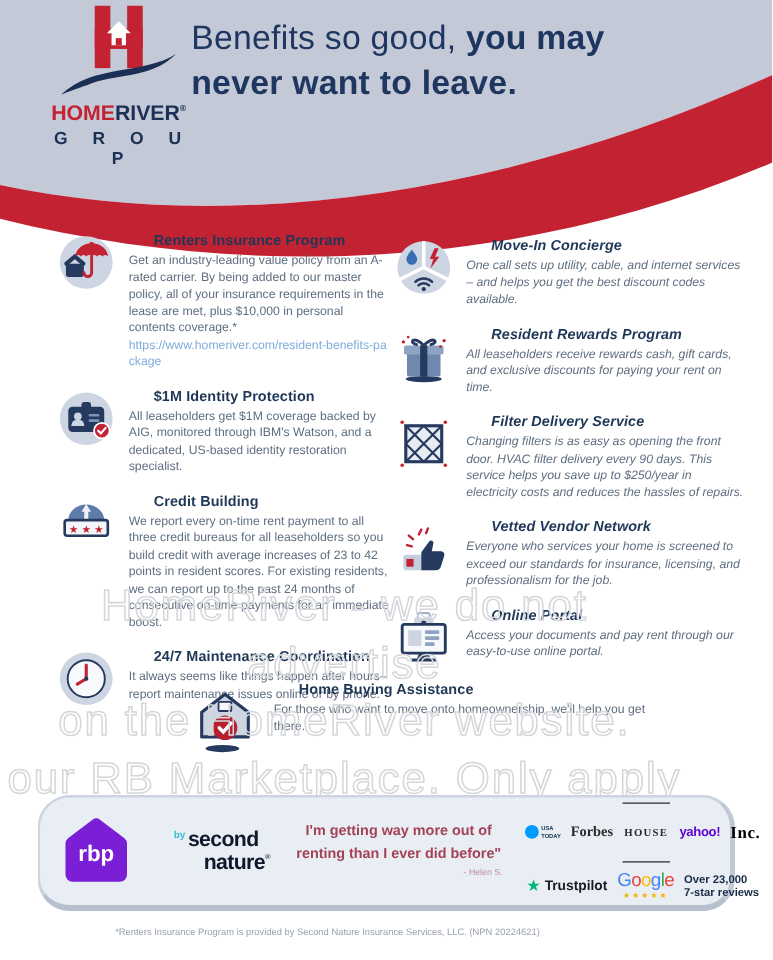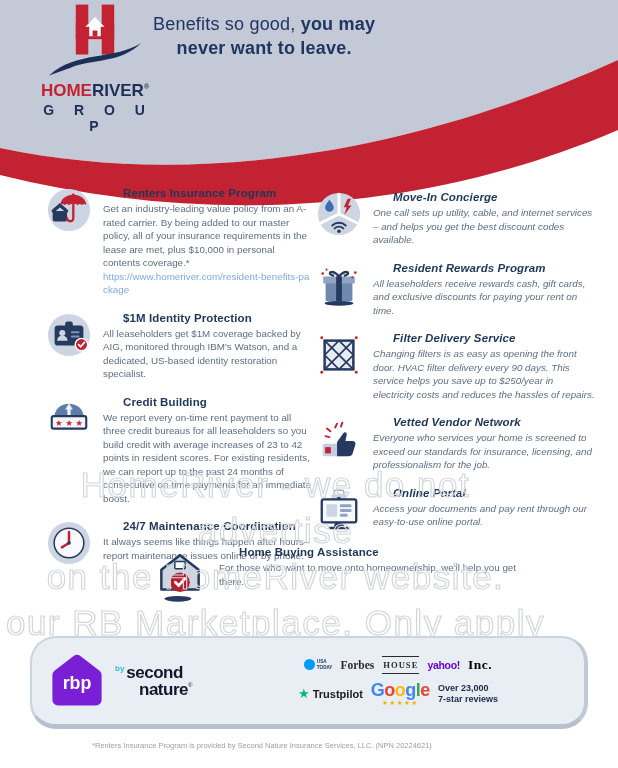--- a/index.html
+++ b/index.html
@@ -8,21 +8,21 @@
   .page { position:relative; width:618px; height:768px; background:#fff; overflow:hidden; margin:0 auto; }
 
   
   .header-svg { position:absolute; top:0; left:0; width:618px; height:230px; display:block; }
   .logo { position:absolute; left:28px; top:4px; width:134px; text-align:center; z-index:2; }
   .logo svg { width:96px; height:78px; display:block; margin:0 auto; }
   .logo-word { font-size:17px; font-weight:bold; color:#1c2f55; line-height:1; letter-spacing:0; }
   .logo-word .red { color:#c32233; }
   .logo-word .reg { font-size:7px; vertical-align:7px; }
   .logo-group { font-size:14px; letter-spacing:8px; color:#1c2f55; margin-top:3px; padding-left:6px; font-weight:bold; }
-  .headline { position:absolute; left:153px; top:13px; font-size:18px; color:#1f3760; line-height:1.32; z-index:2; letter-spacing:.2px;text-align:center; }
+  .headline { position:absolute; left:153px; top:13px; font-size:27px; color:#1f3760; line-height:1.32; z-index:2; letter-spacing:.2px; }
   .headline .bold { font-weight:bold; }
 
   
   .col { position:absolute; z-index:1; }
   .col-left { left:46px; top:187px; width:266px; }
   .col-right { left:316px; top:191px; width:280px;font-style:italic; }
   .item { display:flex; gap:11px; margin-bottom:15px; align-items:flex-start; }
   .icon { flex:0 0 46px; width:46px; height:46px; }
   .icon svg { width:100%; height:100%; display:block; }
   .item h3 { font-size:11.5px; font-weight:bold; color:#1e3756; margin-bottom:3px; letter-spacing:.1px;margin-left:20px; }
@@ -38,43 +38,43 @@
   @supports (-webkit-text-stroke: 1px #000) {
     .watermark { color:transparent; -webkit-text-stroke:1.2px #d4d6da; }
   }
 
   
   .bottom-bar { position:absolute; left:30px; top:636px; width:558px; height:93px; z-index:4;
     background:#e9edf4; border:2px solid #ccd4e0; border-right:4px solid #c0c9d6; border-bottom:5px solid #b6c0ce;
     border-radius:26px; display:flex; align-items:center; padding:0 16px 0 14px; gap:10px; }
   .rbp-lockup { display:flex; align-items:center; gap:7px; width:172px; flex:0 0 auto; }
   .rbp-lockup svg { width:62px; height:62px; display:block; }
-  .sn-wordmark { line-height:1; }
+  .sn-wordmark { line-height:1;margin-left:24px; }
   .by { font-size:8px; color:#35bdd1; margin-right:2px; vertical-align:7px; font-weight:bold; }
   .sn1, .sn2 { font-size:17px; font-weight:bold; color:#10182c; letter-spacing:-.5px; }
   .sn2 { margin-left:24px; margin-top:-1px; }
   .reg2 { font-size:6px; vertical-align:8px; color:#10182c; }
 
   .quote { width:182px; flex:0 0 auto; text-align:center; color:#a34257; font-weight:bold; font-size:11.5px; line-height:1.55; }
   .quote .attr { display:block; text-align:right; font-size:7px; color:#bd8d99; font-weight:normal; margin-top:1px; padding-right:8px; }
 
   .press { flex:1; display:flex; flex-direction:column; gap:7px; align-items:center; justify-content:center; }
   .press-row { display:flex; align-items:center; gap:8px; }
   .usat { display:flex; align-items:center; gap:2px; }
   .usat-dot { width:11px; height:11px; border-radius:50%; background:#009bff; }
   .usat-txt { font-size:4.6px; font-weight:bold; color:#16324f; line-height:1.15; text-align:left; }
   .forbes { font-family:"Liberation Serif", serif; font-weight:bold; font-size:11.5px; color:#2b2b2b; }
-  .housebn { font-family:"Liberation Serif", serif; font-weight:bold; font-size:8.6px; letter-spacing:1px; color:#2b2b2b; border-top:1.2px solid #2b2b2b; border-bottom:1.2px solid #2b2b2b; padding:3px 1px; text-transform:uppercase; }
+  .housebn { font-family:"Liberation Serif", serif; font-weight:bold; font-size:8.6px; letter-spacing:1px; color:#2b2b2b; border-top:1.2px solid #2b2b2b; border-bottom:1.2px solid #2b2b2b; padding:18px 1px; text-transform:uppercase; }
   .yahoo { font-weight:bold; font-size:10.5px; color:#5f01d1; letter-spacing:-.3px; }
   .inc { font-family:"Liberation Serif", serif; font-weight:bold; font-size:13.5px; color:#000; letter-spacing:.5px; }
   .tp { display:flex; align-items:center; gap:3px; }
   .tp-star { color:#00b67a; font-size:13px; line-height:1; }
   .tp-name { font-size:11px; font-weight:bold; color:#191922; }
   .google { text-align:center; line-height:1; }
-  .google .gword { font-size:18px; font-weight:bold; letter-spacing:-.5px;text-align:right; }
+  .google .gword { font-size:15px; font-weight:normal; letter-spacing:-.5px;text-align:right; }
   .gstars { font-size:6.5px; color:#f4b400; letter-spacing:1.5px; line-height:1; margin-top:1px; }
   .g-blue { color:#4285F4; } .g-red { color:#EA4335; } .g-yellow { color:#FBBC05; } .g-green { color:#34A853; }
   .reviews { font-size:9px; font-weight:bold; color:#1a2b49; line-height:1.2; text-align:left; }
 
   .disclaimer { position:absolute; left:0; top:741px; width:524px; text-align:center; font-size:7.5px; color:#98a1ab; z-index:1; }
 </style>
 </head>
 <body>
 
 <div class="page">
@@ -303,20 +303,25 @@
         <rect x="12" y="12" width="42" height="42" rx="11" fill="#2cc0d4" transform="rotate(45 33 33)"></rect>
         <path d="M33 5 a5 5 0 0 1 3.2 1.2 L57 22 a6 6 0 0 1 2.2 4.7 V53 a6 6 0 0 1 -6 6 H12.8 a6 6 0 0 1 -6 -6 V26.7 a6 6 0 0 1 2.2 -4.7 L29.8 6.2 A5 5 0 0 1 33 5 Z" fill="#7a1fd6"></path>
         <text x="33" y="41" text-anchor="middle" font-size="19" font-weight="bold" fill="#ffffff">rbp</text>
       </svg>
       <div class="sn-wordmark">
         <div><span class="by">by</span><span class="sn1">second</span></div>
         <div><span class="sn2">nature</span><span class="reg2">®</span></div>
       </div>
     </div>
 
+    <div class="quote">
+      <span>I'm getting way more out of</span><br>
+      <span>renting than I ever did before"</span>
+      <span class="attr">- Helen S.</span>
+    </div>
 
     <div class="press">
       <div class="press-row">
         <span class="usat">
           <span class="usat-dot"></span>
           <span class="usat-txt"><span>USA</span><br><span>TODAY</span></span>
         </span>
         <span class="forbes">Forbes</span>
         <span class="housebn">House</span>
         <span class="yahoo">yahoo!</span>

